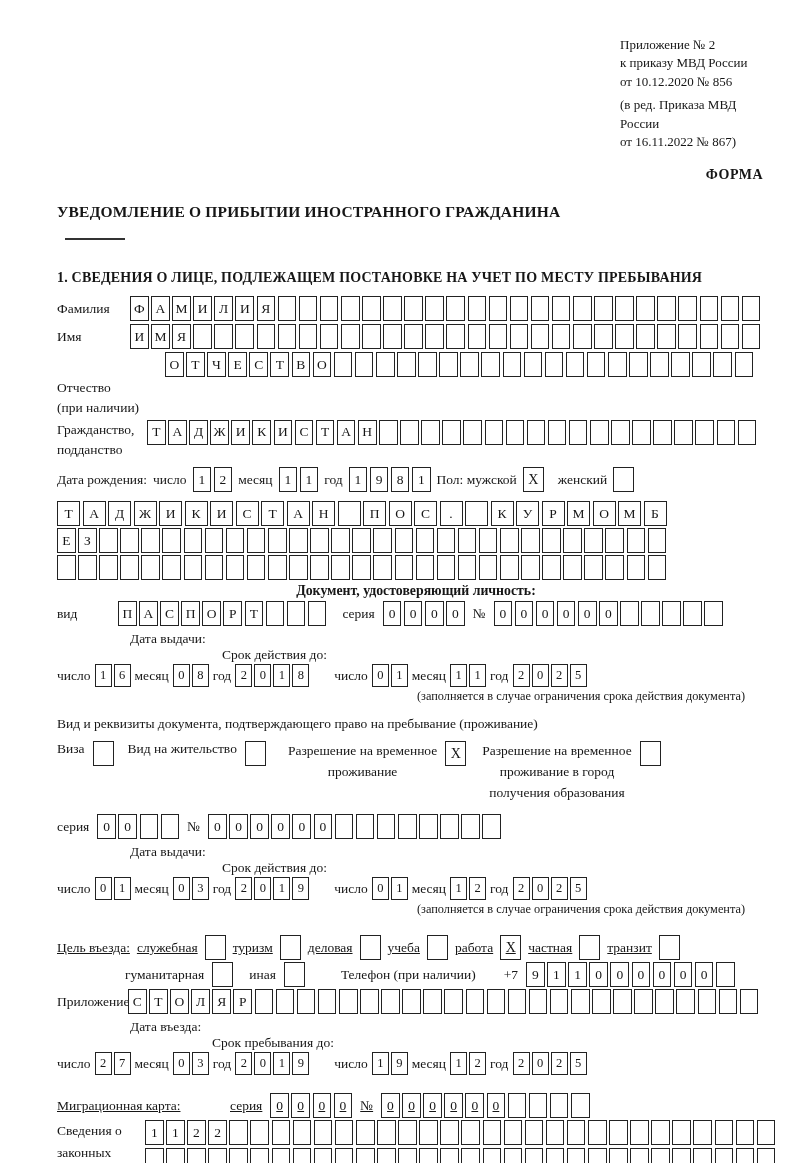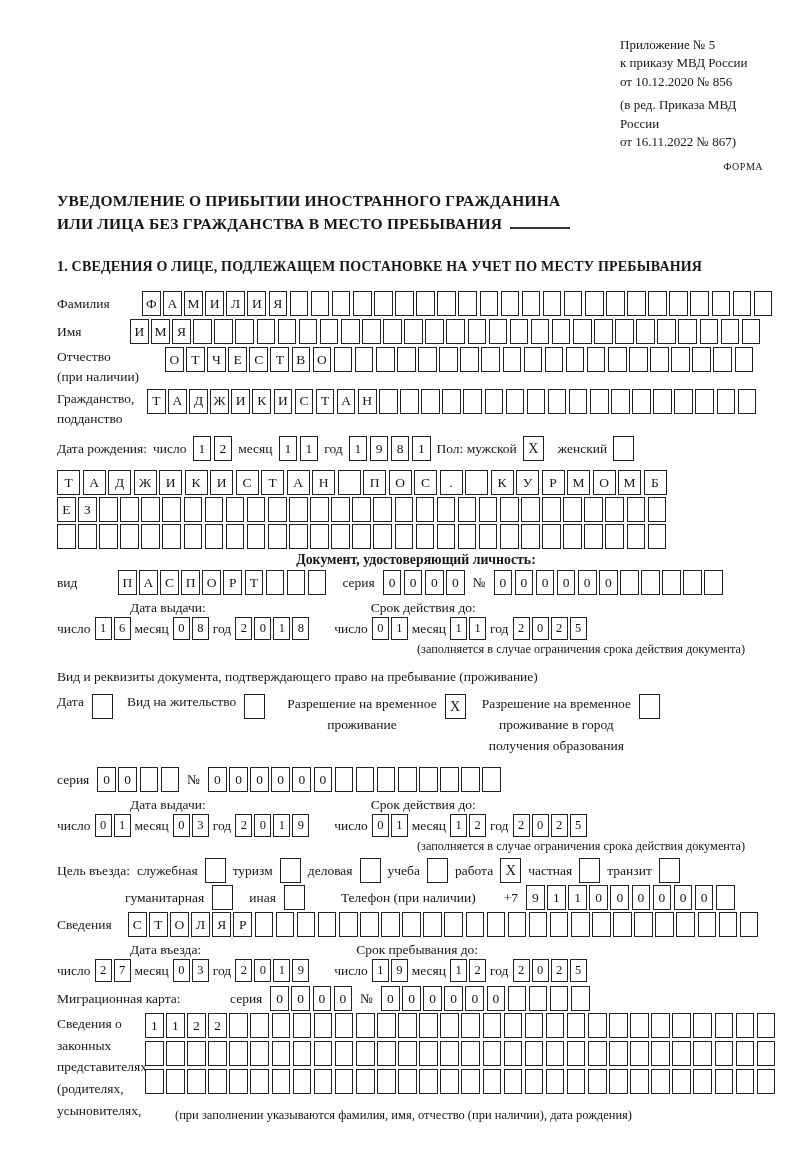--- a/index.html
+++ b/index.html
@@ -4,80 +4,80 @@
 <style>
   * { box-sizing: border-box; }
   html,body { margin:0; padding:0; background:#ffffff; }
   .page {
     position:relative; width:800px; height:1163px; background:#ffffff;
     color:#161616; font-family:"Liberation Serif","DejaVu Serif",serif;
     padding:36px 25px 0 57px; overflow:hidden;
   }
   .annex { margin-left:563px; font-size:13px; line-height:1.42; }
   .annex2 { margin-top:5px; }
-  .forma { text-align:right; font-weight:normal; font-size:10px; margin-top:9px; padding-right:12px; letter-spacing:.5px; }
+  .forma { text-align:right; font-weight:bold; font-size:14px; margin-top:15px; padding-right:12px; letter-spacing:.5px; }
   .title { text-align:left; font-weight:bold; font-size:15.5px; line-height:1.5; margin-top:17px; letter-spacing:.2px; }
   .blank-line { display:inline-block; width:60px; border-bottom:2px solid #333; height:.95em; margin-left:8px; }
   .sec-heading { font-weight:bold; font-size:14px; margin-top:24px; letter-spacing:.2px; white-space:nowrap; }
 
   .frow { display:flex; align-items:center; }
   .frow.top { align-items:flex-start; }
   .col { display:flex; flex-direction:column; }
   .lbl { font-size:13.5px; flex:none; white-space:nowrap; }
   .lblcol { flex:none; font-size:13.5px; line-height:1.5; }
-  .w73{width:73px;} .w90{width:90px;} .w108{width:108px;} .w165{width:165px;} .w88{width:88px;} .w71{width:71px;}
+  .w73{width:73px;} .w90{width:90px;} .w108{width:108px;margin-top:26px;} .w165{width:165px;} .w88{width:88px;} .w71{width:71px;}
   .cells { display:flex; gap:2.5px; flex:none; }
   .cell { width:18.6px; height:25px; border:1.5px solid #222; display:flex; align-items:center; justify-content:center;
           font-size:13.5px; flex:none; background:#fff; }
   .cells.wide .cell { width:23px; }
   .cells.sm { gap:2px; }
   .cells.sm .cell { width:17px; height:23px; font-size:12.5px; }
   .cb { width:21px; height:25px; border:1.5px solid #222; display:flex; align-items:center; justify-content:center;
         font-size:14px; flex:none; background:#fff; }
   .gap6 > * { margin-right:6px; } .gap6 > *:last-child { margin-right:0; }
   .gap7 > * { margin-right:7px; } .gap7 > *:last-child { margin-right:0; }
   .gap8 > * { margin-right:8px; } .gap8 > *:last-child { margin-right:0; }
   .mt1{margin-top:1px;} .mt2{margin-top:2px;} .mt3{margin-top:3px;} .mt4{margin-top:4px;}
-  .mt6{margin-top:4px;} .mt7{margin-top:7px;} .mt9{margin-top:9px;} .mt10{margin-top:10px;} .mt24{margin-top:16px;gap:12px;}
+  .mt6{margin-top:18px;text-decoration:underline;} .mt7{margin-top:7px;} .mt9{margin-top:9px;} .mt10{margin-top:10px;} .mt24{margin-top:10px;}
   .ml8{margin-left:8px;} .ml16{margin-left:16px;} .ml20{margin-left:14px;} .ml22{margin-left:22px;} .ml25{margin-left:25px;}
   .doc-heading { text-align:center; font-weight:bold; font-size:13.8px; margin-top:3px; }
-  .dlabels { display:flex; font-size:13.5px; margin-top:5px; }
+  .dlabels { display:flex; font-size:13.5px; margin-top:5px;flex-direction:column; }
   .dlabels .l1 { margin-left:73px; }
   .dlabels .l2 { margin-left:165px; }
   .dlabels .l2w { margin-left:155px; }
   .dg { display:flex; align-items:center; }
   .dg > * { margin-right:4px; } .dg > *:last-child { margin-right:0; }
   .note-r { font-size:12.3px; text-align:right; padding-right:30px; margin-top:2px; }
   .intro { font-size:13.5px; margin-top:9px; line-height:1.65; }
   .viza-row { display:flex; align-items:flex-start; margin-top:6px; }
   .opt { display:flex; gap:8px; align-items:flex-start; }
   .stack { font-size:13.5px; line-height:1.55; text-align:center; }
   .bottom-note { font-size:12.5px; margin-top:14px; padding-left:95px; }
 </style>
 </head>
 <body>
 
 <div class="page">
 
   <div class="annex">
-    <div>Приложение № 5</div>
+    <div>Приложение № 2</div>
     <div>к приказу МВД России</div>
     <div>от 10.12.2020 № 856</div>
     <div class="annex2">
       <div>(в ред. Приказа МВД России</div>
       <div>от 16.11.2022 № 867)</div>
     </div>
   </div>
 
   <div class="forma">ФОРМА</div>
 
   <div class="title">
     <div>УВЕДОМЛЕНИЕ О ПРИБЫТИИ ИНОСТРАННОГО ГРАЖДАНИНА</div>
     <div>
-      <span>ИЛИ ЛИЦА БЕЗ ГРАЖДАНСТВА В МЕСТО ПРЕБЫВАНИЯ</span><span class="blank-line"></span>
+      <span class="blank-line"></span>
     </div>
   </div>
 
   <div class="sec-heading">1. СВЕДЕНИЯ О ЛИЦЕ, ПОДЛЕЖАЩЕМ ПОСТАНОВКЕ НА УЧЕТ ПО МЕСТУ ПРЕБЫВАНИЯ</div>
 
   <div class="frow mt24">
     <span class="lblcol w73">Фамилия</span>
     <div class="cells">
         <span class="cell">Ф</span>
         <span class="cell">А</span>
@@ -425,21 +425,21 @@
     </div>
   </div>
   <div class="note-r">(заполняется в случае ограничения срока действия документа)</div>
 
   <div class="intro">
     <div>Вид и реквизиты документа, подтверждающего право на пребывание (проживание)</div>
   </div>
 
   <div class="viza-row">
     <div class="opt">
-      <span class="lbl">Дата</span>
+      <span class="lbl">Виза</span>
       <div class="cb"></div>
     </div>
     <div class="opt ml20">
       <span class="lbl">Вид на жительство</span>
       <div class="cb"></div>
     </div>
     <div class="opt ml22">
       <div class="stack">
         <div>Разрешение на временное</div>
         <div>проживание</div>
@@ -562,21 +562,21 @@
         <span class="cell">0</span>
         <span class="cell">0</span>
         <span class="cell">0</span>
         <span class="cell">0</span>
         <span class="cell">0</span>
         <span class="cell"></span>
       </div>
   </div>
 
   <div class="frow mt2">
-    <span class="lblcol w71">Сведения</span>
+    <span class="lblcol w71">Приложение</span>
     <div class="cells">
         <span class="cell">С</span>
         <span class="cell">Т</span>
         <span class="cell">О</span>
         <span class="cell">Л</span>
         <span class="cell">Я</span>
         <span class="cell">Р</span>
         <span class="cell"></span>
         <span class="cell"></span>
         <span class="cell"></span>

